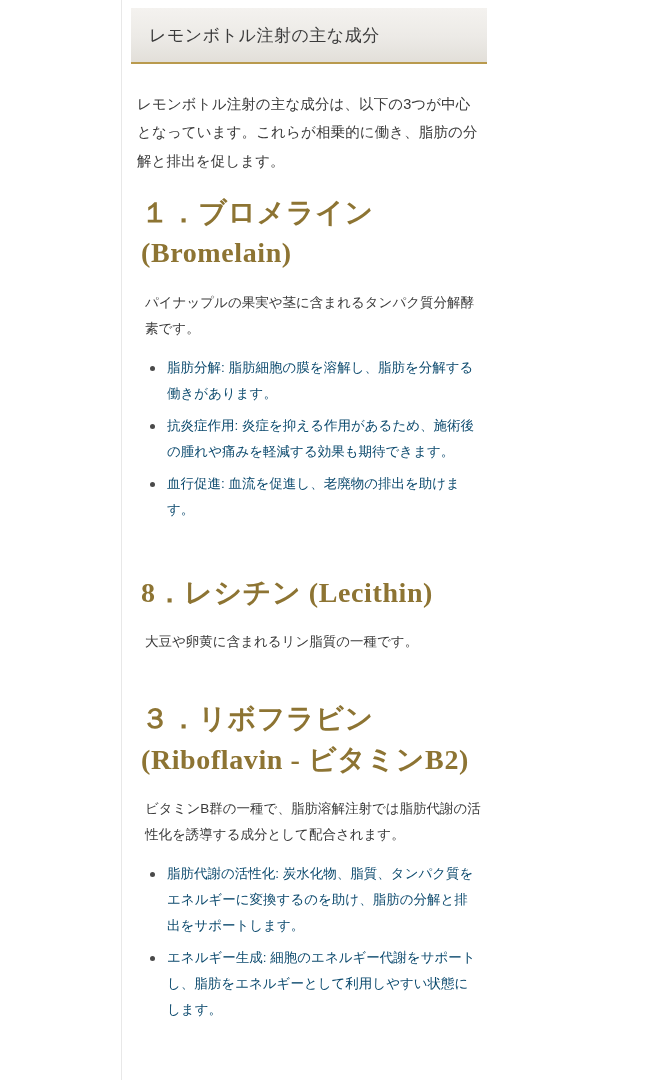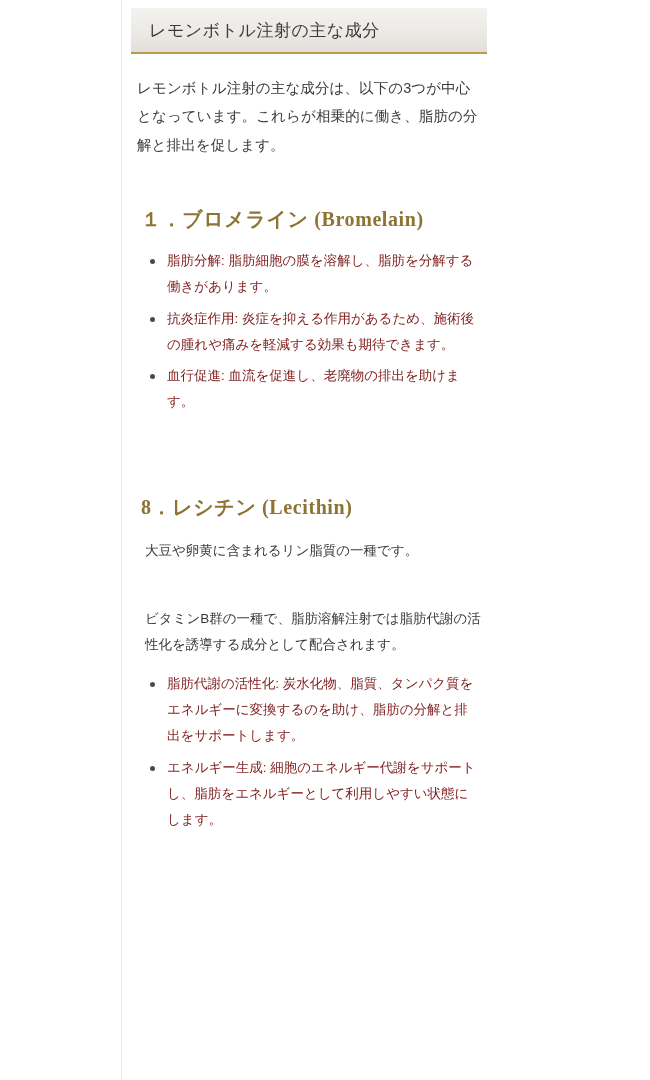--- a/index.html
+++ b/index.html
@@ -42,65 +42,65 @@
   }
   .content {
     position: absolute;
     left: 123px;
     top: 0;
     width: 372px;
     padding: 0;
   }
   .section-banner {
     margin: 8px 8px 0 8px;
-    height: 46px;
+    height: 56px;
     background: linear-gradient(to bottom, #f4f2ef 0%, #eceae6 55%, #e2dfd9 100%);
     border-bottom: 2px solid #b99a4e;
     display: flex;
     align-items: center;
     padding: 0 18px;
   }
   .section-banner .title {
     font-family: "Liberation Serif", serif;
     font-size: 17px;
     color: #3b3b3b;
     letter-spacing: 0.5px;
   }
   .para {
     font-size: 14.5px;
     line-height: 1.95;
     color: #3a3a3a;
-    margin: 20px 14px 0 14px;
+    margin: 26px 14px 0 14px;
     letter-spacing: 0.1px;
   }
   h2.heading {
     font-family: "Liberation Serif", serif;
-    font-size: 20px;
+    font-size: 28px;
     font-weight: bold;
     color: #8d7433;
-    margin: 46px 14px 0 18px;
+    margin: 18px 14px 0 18px;
     line-height: 1.45;
     letter-spacing: 0.6px;
   }
   .sub-para {
     font-size: 13.5px;
     line-height: 1.9;
     color: #3a3a3a;
     margin: 16px 14px 0 22px;
   }
   ul.bullets {
     margin: 14px 14px 0 18px;
     padding: 0 0 0 22px;
     list-style: none;
   }
   ul.bullets li {
     position: relative;
     font-size: 13.5px;
     line-height: 1.92;
-    color: #7f1d1d;
+    color: #0c4a6e;
     margin-bottom: 6px;
     padding-left: 4px;
   }
   ul.bullets li::before {
     content: "";
     position: absolute;
     left: -13px;
     top: 11px;
     width: 5px;
     height: 5px;
@@ -121,37 +121,39 @@
   <div class="content">
 
     <div class="section-banner">
       <div class="title">レモンボトル注射の主な成分</div>
     </div>
 
     <p class="para">レモンボトル注射の主な成分は、以下の3つが中心となっています。これらが相乗的に働き、脂肪の分解と排出を促します。</p>
 
     <div class="blk">
       <h2 class="heading">１．ブロメライン (Bromelain)</h2>
+      <p class="sub-para">パイナップルの果実や茎に含まれるタンパク質分解酵素です。</p>
       <ul class="bullets">
         <li>脂肪分解: 脂肪細胞の膜を溶解し、脂肪を分解する働きがあります。</li>
         <li>抗炎症作用: 炎症を抑える作用があるため、施術後の腫れや痛みを軽減する効果も期待できます。</li>
         <li>血行促進: 血流を促進し、老廃物の排出を助けます。</li>
       </ul>
     </div>
 
     <div class="spacer-lg"></div>
 
     <div class="blk">
       <h2 class="heading">8．レシチン (Lecithin)</h2>
       <p class="sub-para">大豆や卵黄に含まれるリン脂質の一種です。</p>
     </div>
 
     <div class="spacer-lg"></div>
 
     <div class="blk">
+      <h2 class="heading">３．リボフラビン (Riboflavin - ビタミンB2)</h2>
       <p class="sub-para">ビタミンB群の一種で、脂肪溶解注射では脂肪代謝の活性化を誘導する成分として配合されます。</p>
       <ul class="bullets">
         <li>脂肪代謝の活性化: 炭水化物、脂質、タンパク質をエネルギーに変換するのを助け、脂肪の分解と排出をサポートします。</li>
         <li>エネルギー生成: 細胞のエネルギー代謝をサポートし、脂肪をエネルギーとして利用しやすい状態にします。</li>
       </ul>
     </div>
 
   </div>
 </div>
 

